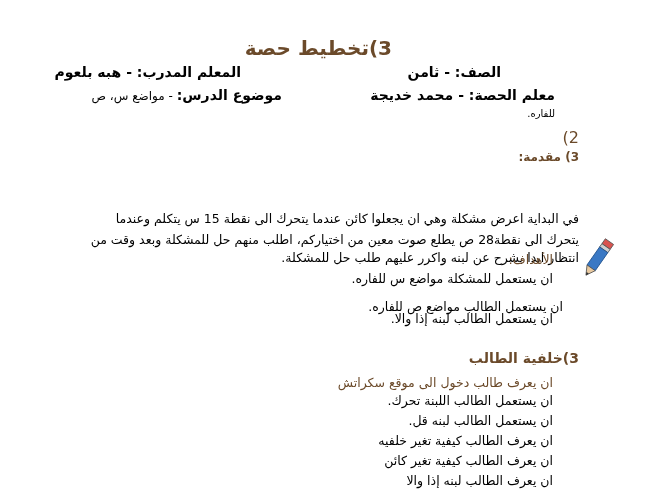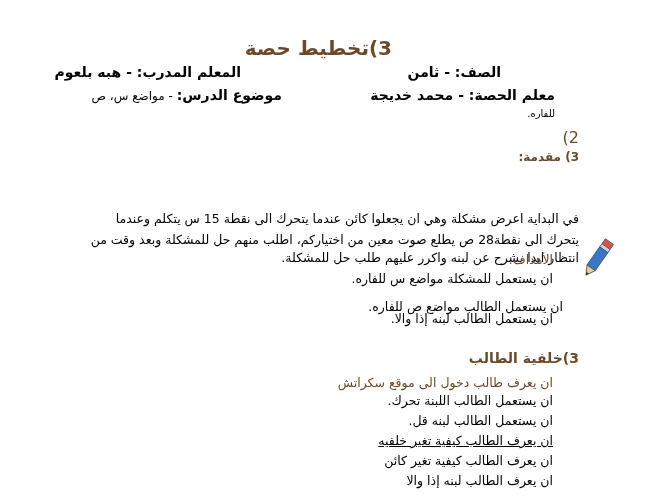--- a/index.html
+++ b/index.html
@@ -40,21 +40,21 @@
 
   <div class="abs list brown" style="right:106px; top:250px;">الأهداف:</div>
   <div class="abs list" style="right:106px; top:269px;">ان يستعمل للمشكلة مواضع س للفاره.</div>
   <div class="abs list" style="right:96px; top:289px;margin-top:8px;">ان يستعمل الطالب مواضع ص للفاره.</div>
   <div class="abs list" style="right:106px; top:309px;">ان يستعمل الطالب لبنه إذا والا.</div>
 
   <div class="abs brown" style="right:80px; top:350px; font-size:14px; font-weight:bold;">3)خلفية الطالب</div>
   <div class="abs list brown" style="right:106px; top:373px;">ان يعرف طالب دخول الى موقع سكراتش</div>
   <div class="abs list" style="right:106px; top:391px;">ان يستعمل الطالب اللبنة تحرك.</div>
   <div class="abs list" style="right:106px; top:411px;">ان يستعمل الطالب لبنه قل.</div>
-  <div class="abs list" style="right:106px; top:431px;text-decoration:underline;">ان يعرف الطالب كيفية تغير خلفيه</div>
+  <div class="abs list" style="right:106px; top:431px;">ان يعرف الطالب كيفية تغير خلفيه</div>
   <div class="abs list" style="right:106px; top:451px;">ان يعرف الطالب كيفية تغير كائن</div>
   <div class="abs list" style="right:106px; top:471px;">ان يعرف الطالب لبنه إذا والا</div>
 
   <svg class="pencil" viewBox="0 0 36 48">
     <g transform="rotate(35 18 24)">
       <rect x="13" y="4" width="10" height="6" fill="#d9534f" stroke="#555" stroke-width="0.8"></rect>
       <rect x="13" y="10" width="10" height="4" fill="#cfcfcf" stroke="#555" stroke-width="0.8"></rect>
       <rect x="13" y="14" width="10" height="22" fill="#3a78c4" stroke="#1f4f8a" stroke-width="0.8"></rect>
       <polygon points="13,36 23,36 18,45" fill="#e8c9a0" stroke="#555" stroke-width="0.8"></polygon>
       <polygon points="16.5,42 19.5,42 18,45" fill="#333"></polygon>

